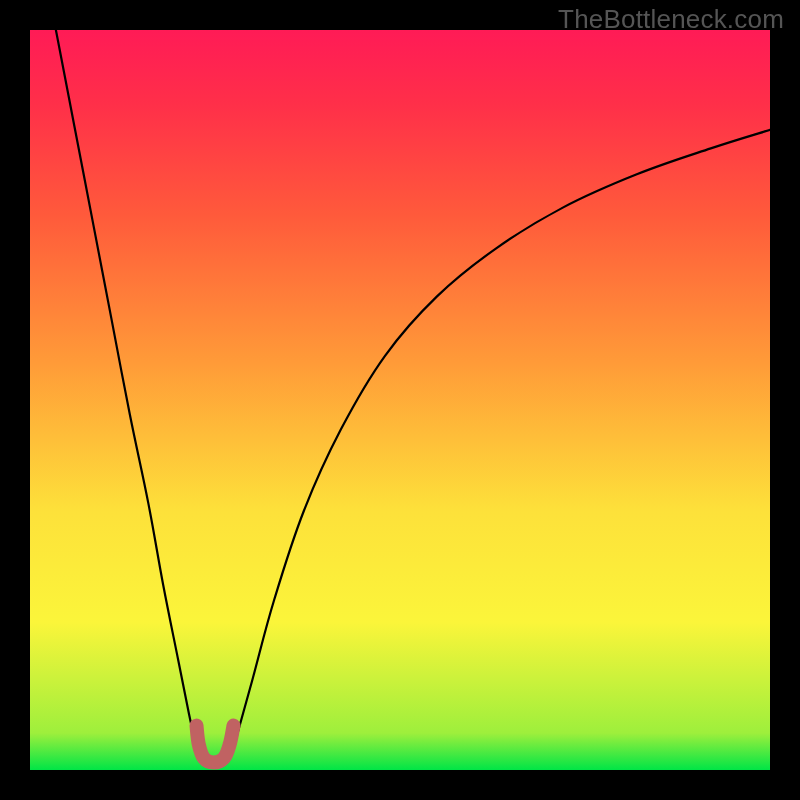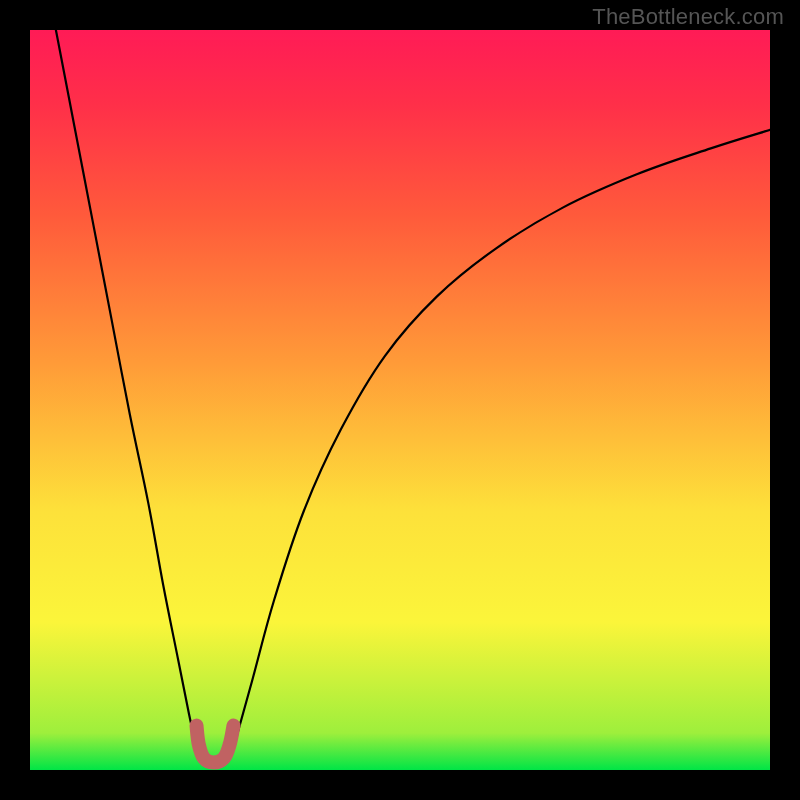--- a/index.html
+++ b/index.html
@@ -25,21 +25,21 @@
     left: 30px;
     width: 740px;
     height: 740px;
     overflow: hidden;
   }
   .watermark {
     position: absolute;
     top: 4px;
     right: 16px;
     color: #555;
-    font-size: 22px;
+    font-size: 26px;
     letter-spacing: 0.2px;
     user-select: none;
   }
   svg {
     display: block;
   }
 </style>
 </head>
 <body>
 

